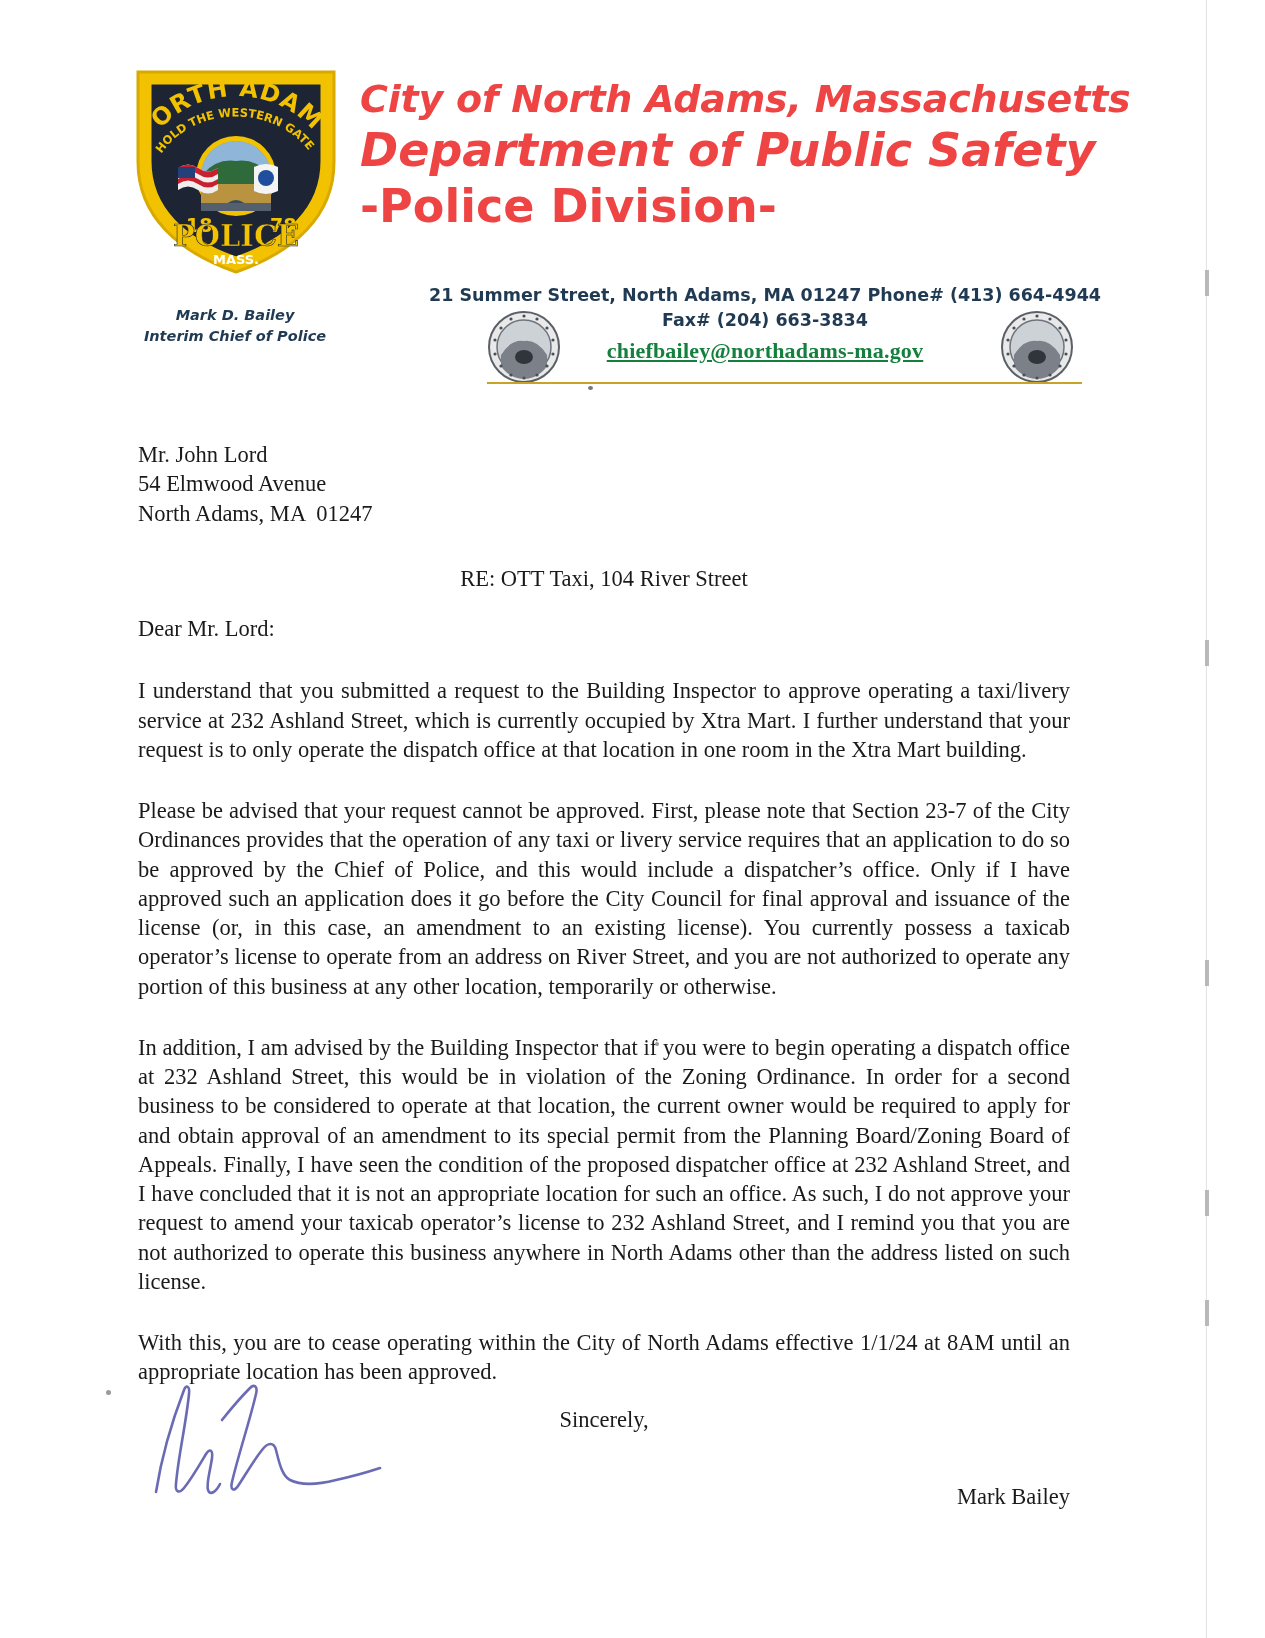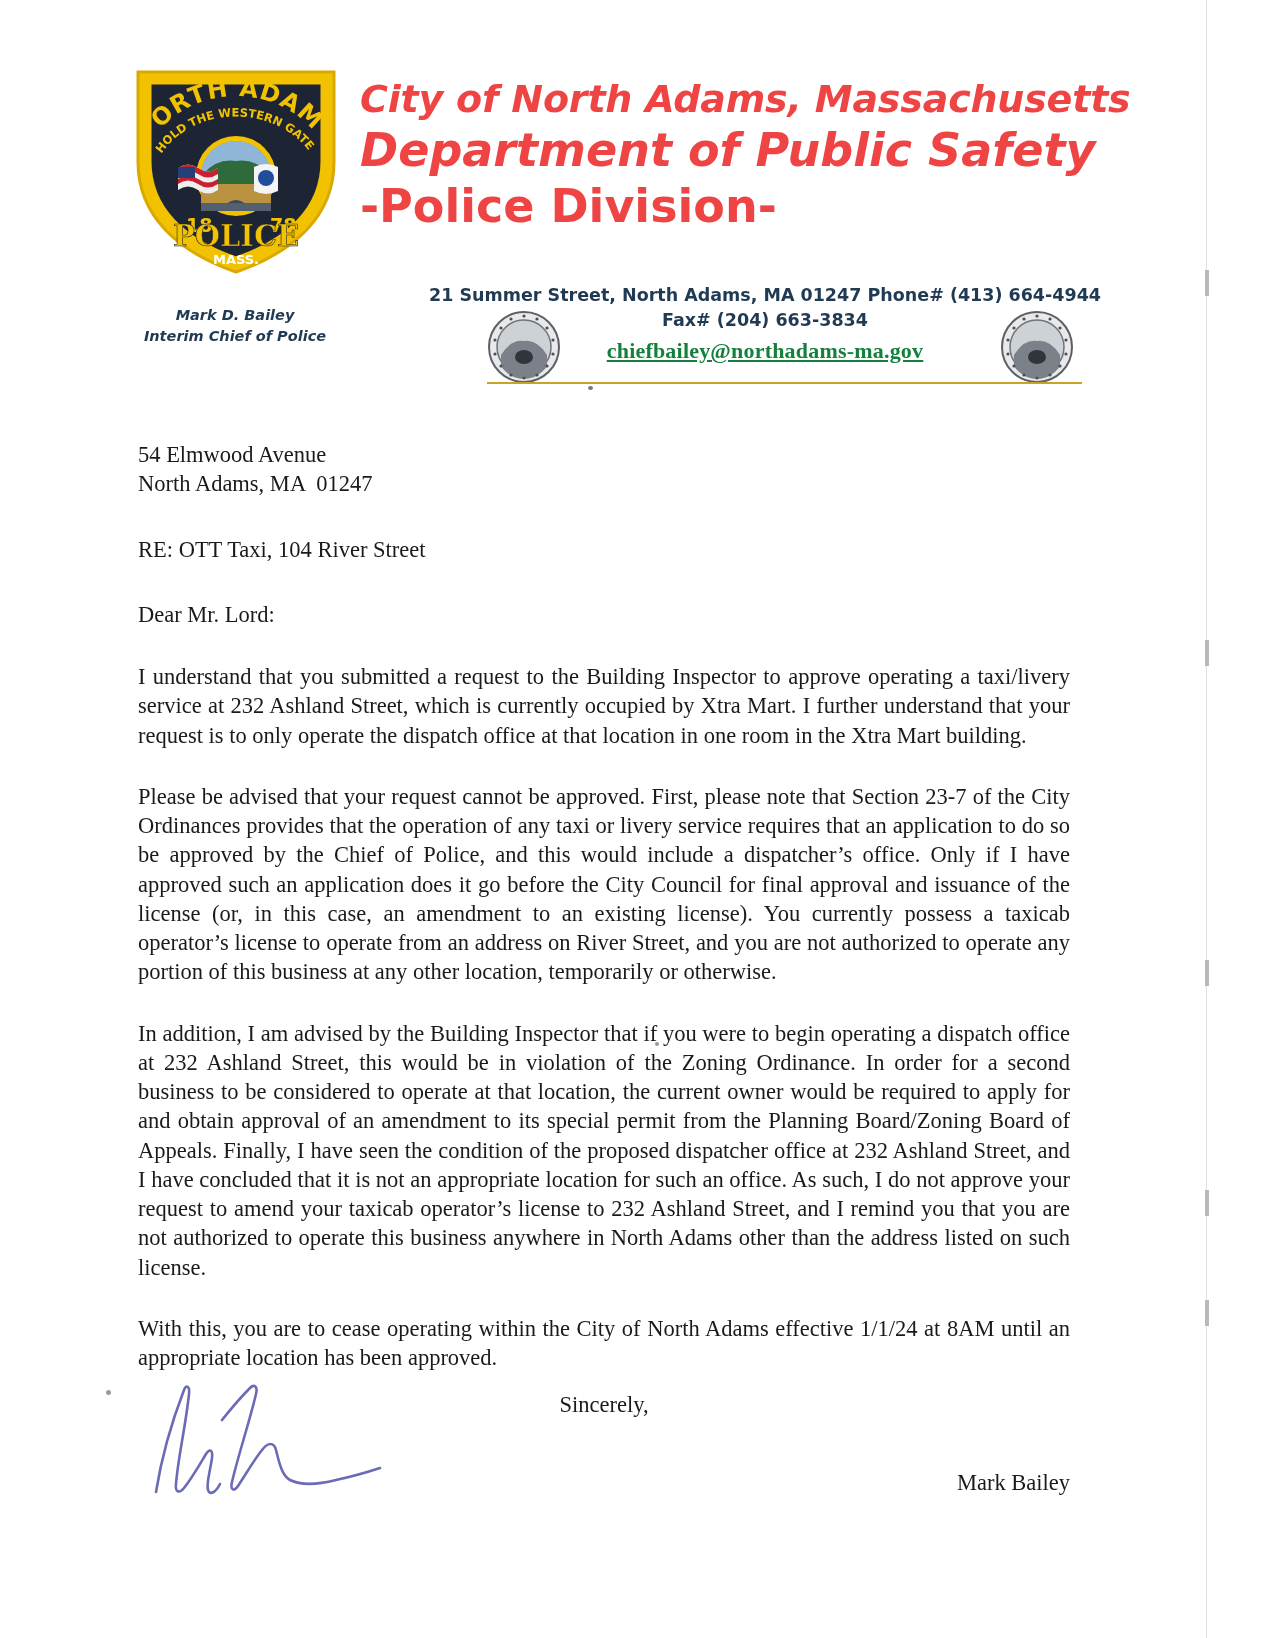--- a/index.html
+++ b/index.html
@@ -157,21 +157,21 @@
     top: 440px;
     width: 932px;
     font-family: "Liberation Serif", serif;
     font-size: 22.5px;
     line-height: 1.30;
     color: #1a1a1a;
   }
   .letter .date { margin: 0 0 36px 0; }
   .addr { margin: 0 0 36px 0; }
   .addr div { white-space: pre; }
-  .re-line { margin: 0 0 36px 0; }
+  .re-line { margin: 0 0 21px 0; text-align: center; }
   .salutation { margin: 0 0 33px 0; }
   .para {
     margin: 0 0 32px 0;
     text-align: justify;
     text-justify: inter-word;
   }
   .para.last { margin-bottom: 18px; }
 
   .closing { margin: 0; position: relative; text-align: center; }
   .sig-name { margin: 0; text-align: right; }
@@ -310,20 +310,21 @@
     </div>
 
     <div class="hr-rule"></div>
     <div class="hr-dot"></div>
   </div>
 
   <div class="letter">
 
 
     <div class="addr">
+      <div>Mr. John Lord</div>
       <div>54 Elmwood Avenue</div>
       <div>North Adams, MA  01247</div>
     </div>
 
     <p class="re-line">RE:  OTT Taxi, 104 River Street</p>
 
     <p class="salutation">Dear Mr. Lord:</p>
 
     <p class="para">I understand that you submitted a request to the Building Inspector to approve operating a taxi/livery service at 232 Ashland Street, which is currently occupied by Xtra Mart. I further understand that your request is to only operate the dispatch office at that location in one room in the Xtra Mart building.</p>
     <p class="para">Please be advised that your request cannot be approved. First, please note that Section 23-7 of the City Ordinances provides that the operation of any taxi or livery service requires that an application to do so be approved by the Chief of Police, and this would include a dispatcher’s office. Only if I have approved such an application does it go before the City Council for final approval and issuance of the license (or, in this case, an amendment to an existing license). You currently possess a taxicab operator’s license to operate from an address on River Street, and you are not authorized to operate any portion of this business at any other location, temporarily or otherwise.</p>

